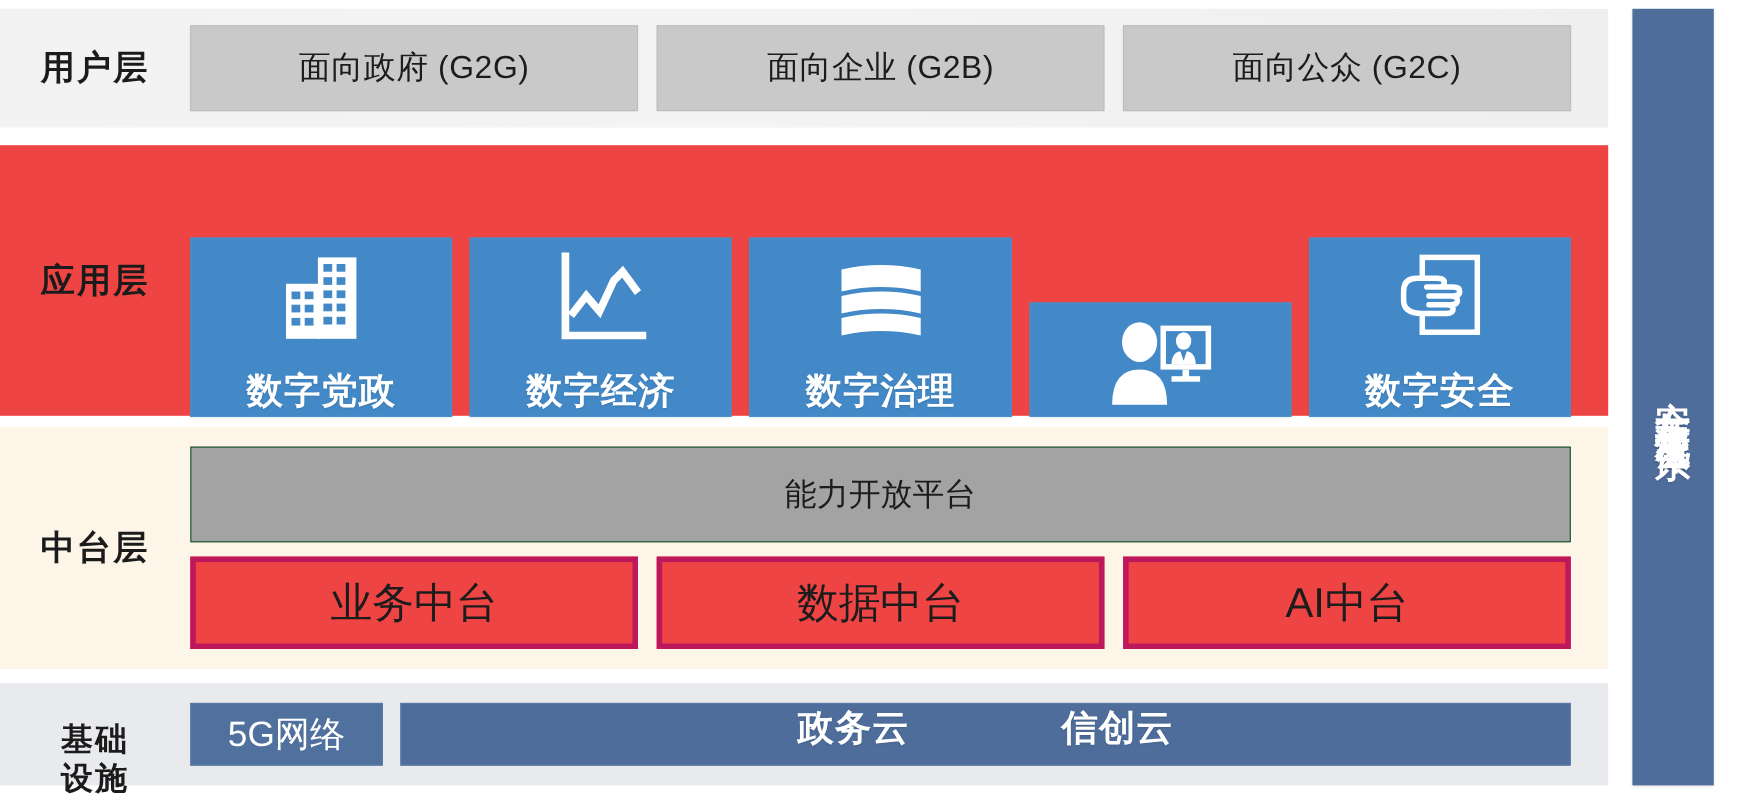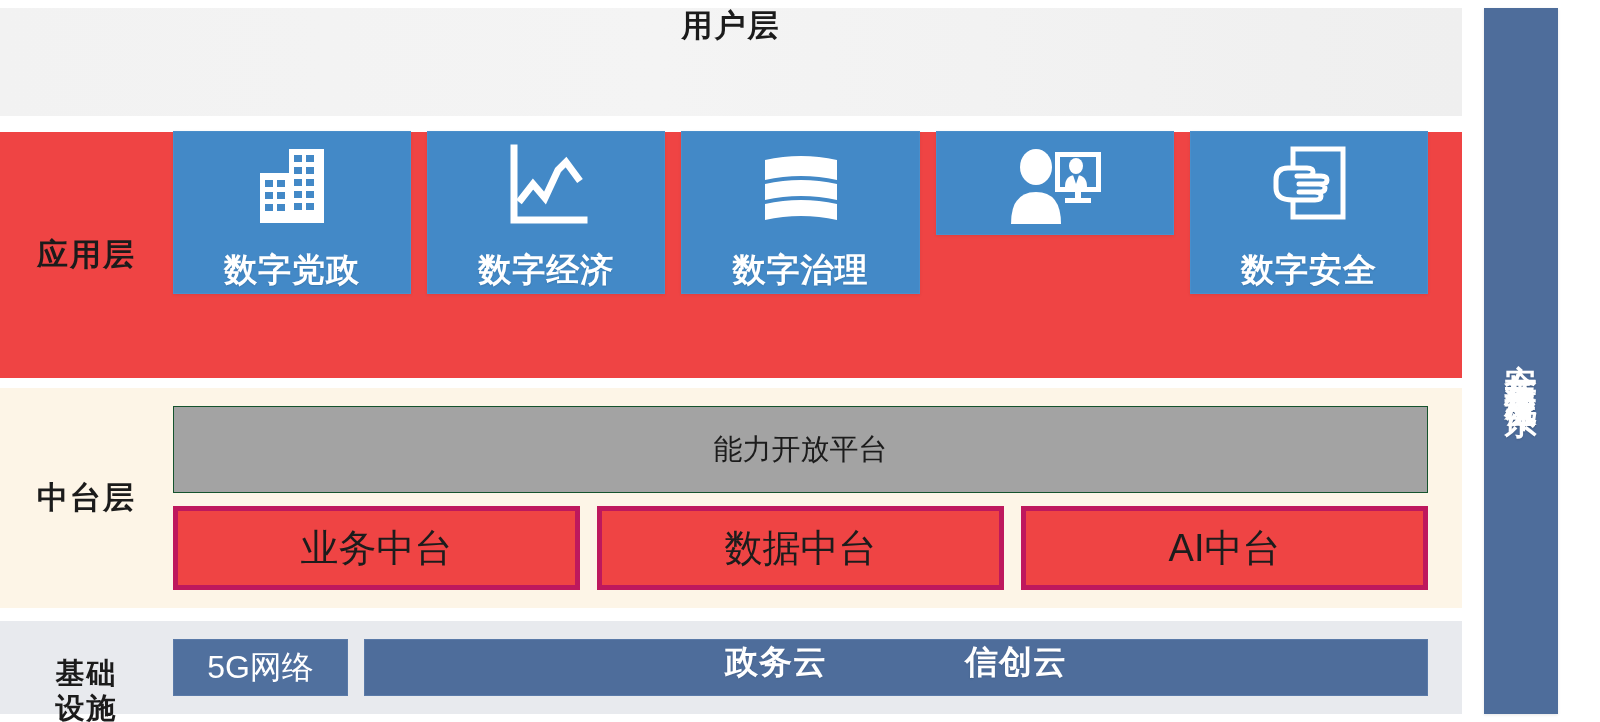--- a/index.html
+++ b/index.html
@@ -46,21 +46,20 @@
     display: flex;
     box-sizing: border-box;
     padding-right: 34px;
   }
 
   
   #band-user {
     top: 8px;
     height: 108px;
     background: linear-gradient(to right, #f2f2f2 0%, #f4f4f4 45%, #efefef 100%);
-    flex-direction: column;
   }
   #band-user .band-body {
     gap: 17px;
     align-items: stretch;
     height: 78px;
   }
   .user-box {
     flex: 1 1 0;
     background: #c9c9c9;
     border: 1px solid #bdbdbd;
@@ -75,21 +74,21 @@
   }
 
   
   #band-app {
     top: 132px;
     height: 246px;
     background: #ef4444;
   }
   #band-app .band-body {
     gap: 16px;
-    align-items: flex-start;
+    align-items: flex-end;
     height: 248px;
   }
   .app-card {
     flex: 1 1 0;
     background: #4389c7;
     border: 1px solid #4a8fcb;
     box-shadow: 0 1px 3px rgba(0,0,0,0.08);
     display: flex;
     flex-direction: column;
     align-items: center;
@@ -219,20 +218,25 @@
     text-shadow: 0 1px 2px rgba(0,0,0,0.14);
   }
 </style>
 </head>
 <body>
 
 <div id="canvas">
 
   <div class="band" id="band-user">
     <div class="band-label">用户层</div>
+    <div class="band-body">
+      <div class="user-box">面向政府 (G2G)</div>
+      <div class="user-box">面向企业 (G2B)</div>
+      <div class="user-box">面向公众 (G2C)</div>
+    </div>
   </div>
 
   <div class="band" id="band-app">
     <div class="band-label">应用层</div>
     <div class="band-body">
 
       <div class="app-card">
         <div class="app-icon">
           <svg width="92" height="92" viewBox="0 0 92 92">
             <g fill="#ffffff">

